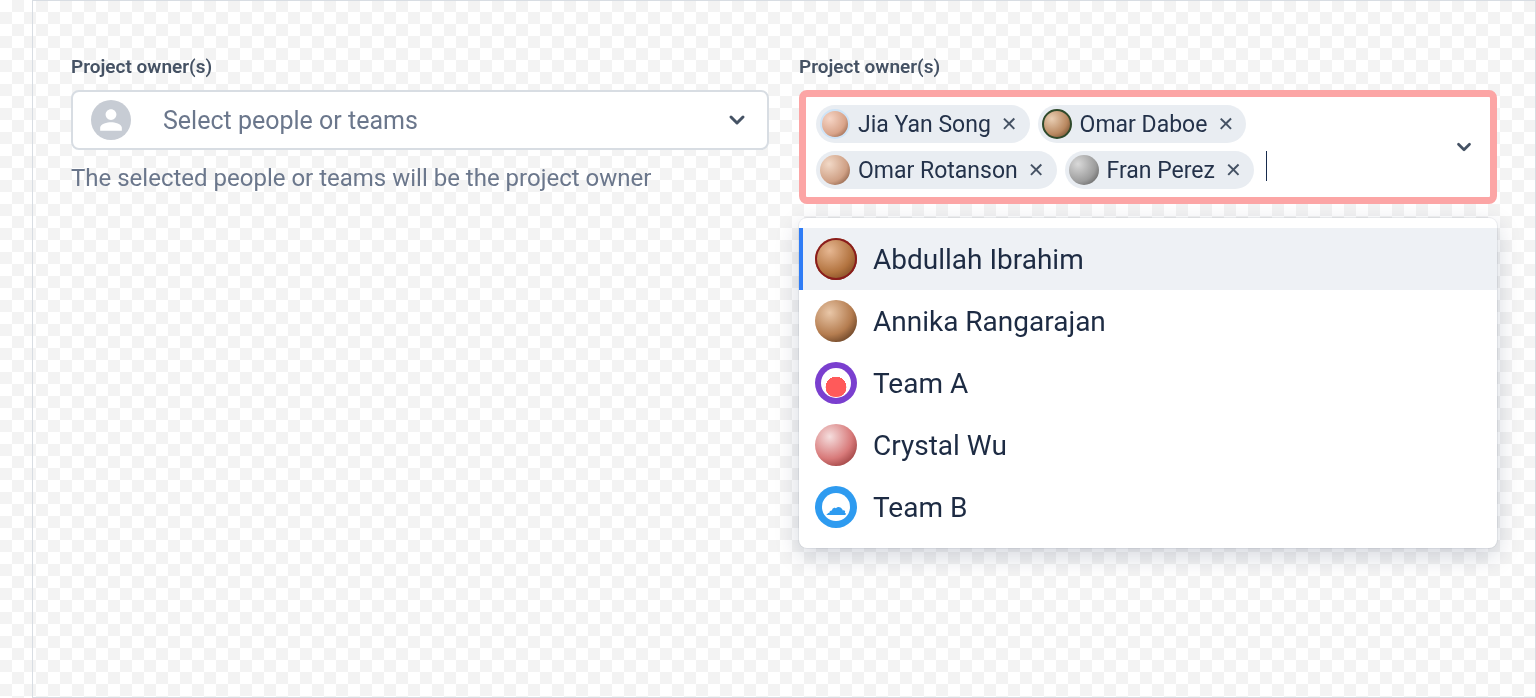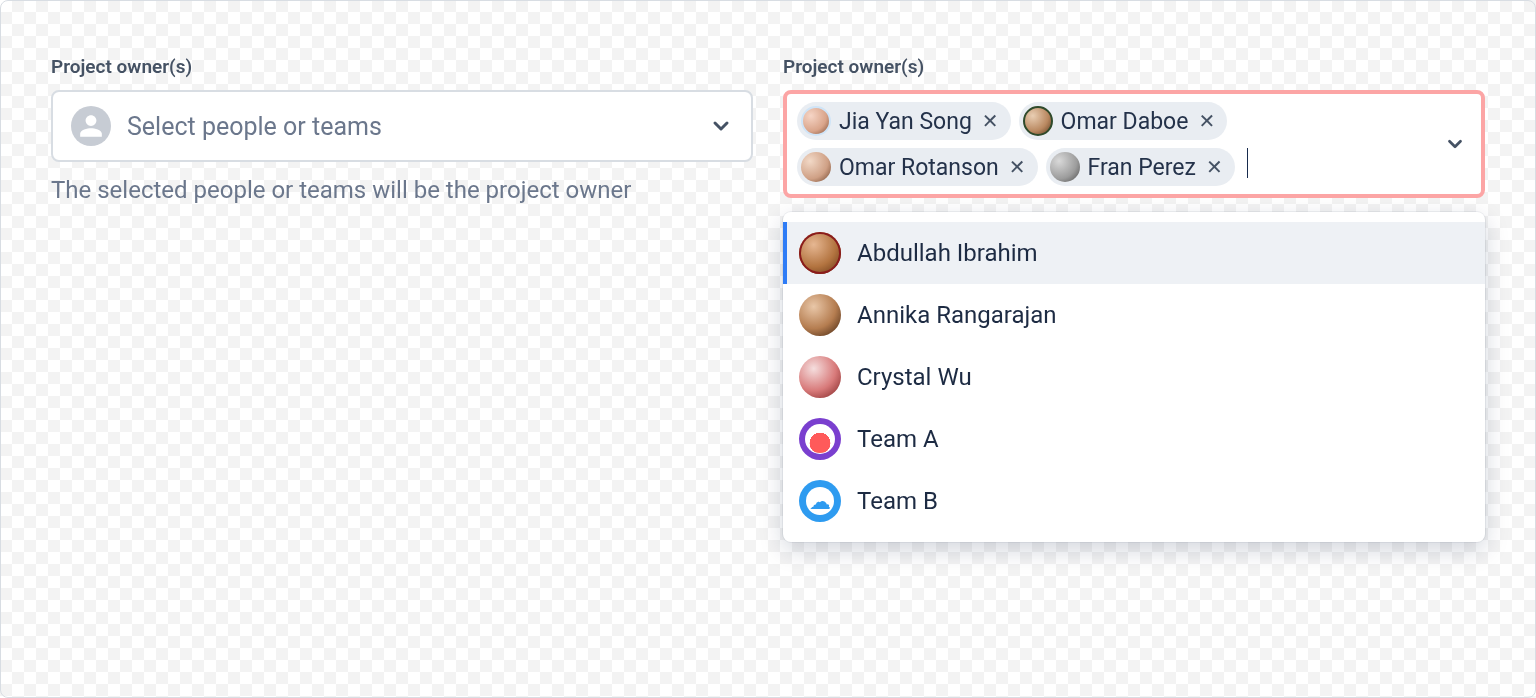--- a/index.html
+++ b/index.html
@@ -10,55 +10,56 @@
       linear-gradient(45deg, #f3f3f3 25%, transparent 25%),
       linear-gradient(-45deg, #f3f3f3 25%, transparent 25%),
       linear-gradient(45deg, transparent 75%, #f3f3f3 75%),
       linear-gradient(-45deg, transparent 75%, #f3f3f3 75%);
     background-size: 24px 24px;
     background-position: 0 0, 0 12px, 12px -12px, -12px 0px;
     position: relative;
   }
   .frame {
     position: absolute; inset: 0;
-    border: 1px solid #d8dde3; border-radius: 8px;
-    padding: 54px 50px;
+    border: 1px solid #d8dde3; border-radius: 0;
+    padding: 54px 38px;
+    margin-left: 32px;
   }
   .cols { display: flex; gap: 30px; align-items: flex-start; }
   .col { flex: 1; min-width: 0; }
 
   .field-label { font-size: 19px; font-weight: 600; color: #455264; margin-bottom: 12px; }
 
   
   .select-empty {
     display: flex; align-items: center;
-    height: 72px;
+    height: 60px;
     border: 2px solid #d8dde3; border-radius: 8px;
     background: #fff;
     padding: 0 18px;
-    gap: 16px;
+    gap: 32px;
     position: relative;
   }
   .select-empty .ph-text { flex: 1; font-size: 25px; color: #6b778c; }
   .chevron {
     width: 24px; height: 24px; color: #455264;
     display:flex; align-items:center; justify-content:center;
   }
   .helper { font-size: 24px; color: #6b778c; margin-top: 14px; }
 
   .avatar-placeholder {
     width: 40px; height: 40px; border-radius: 50%;
     background: #c7ccd4;
     display:flex; align-items:center; justify-content:center;
   }
   .avatar-placeholder svg { width: 26px; height: 26px; fill: #fff; }
 
   
   .select-filled {
-    border: 4px solid #fca5a5; border-radius: 8px; background: #fff;
+    border: 7px solid #fca5a5; border-radius: 8px; background: #fff;
     padding: 8px 50px 8px 10px;
     position: relative;
     display: flex; flex-wrap: wrap; gap: 8px; align-items: flex-start;
     min-height: 60px;
   }
   .select-filled .chevron-wrap {
     position: absolute; right: 14px; top: 50%; transform: translateY(-50%);
   }
   .chip {
     display: inline-flex; align-items: center;
@@ -87,21 +88,21 @@
   .dropdown {
     margin-top: 14px;
     background: #fff;
     border-radius: 8px;
     box-shadow: 0 8px 24px rgba(9,30,66,0.18), 0 0 0 1px rgba(9,30,66,0.06);
     padding: 10px 0;
   }
   .opt {
     display: flex; align-items: center; gap: 16px;
     padding: 10px 16px;
-    font-size: 24px; color: #1d2b43;
+    font-size: 28px; color: #1d2b43;
     cursor: pointer;
   }
   .opt.hl {
     background: #eef1f5;
     box-shadow: inset 4px 0 0 #2e7cf6;
   }
   .opt .oav {
     width: 42px; height: 42px; border-radius: 50%; flex:none;
     display:flex; align-items:center; justify-content:center;
     font-size: 20px;
@@ -195,28 +196,28 @@
       <div class="dropdown">
         <div class="opt hl">
           <span class="oav p1"></span>
           <span>Abdullah Ibrahim</span>
         </div>
         <div class="opt">
           <span class="oav p3"></span>
           <span>Annika Rangarajan</span>
         </div>
         <div class="opt">
+          <span class="oav teamA"></span>
+          <span>Team A</span>
+        </div>
+        <div class="opt">
           <span class="oav p4"></span>
           <span>Crystal Wu</span>
         </div>
         <div class="opt">
-          <span class="oav teamA"></span>
-          <span>Team A</span>
-        </div>
-        <div class="opt">
           <span class="oav teamB"></span>
           <span>Team B</span>
         </div>
       </div>
     </div>
 
   </div>
 </div>
 
 </body></html>

